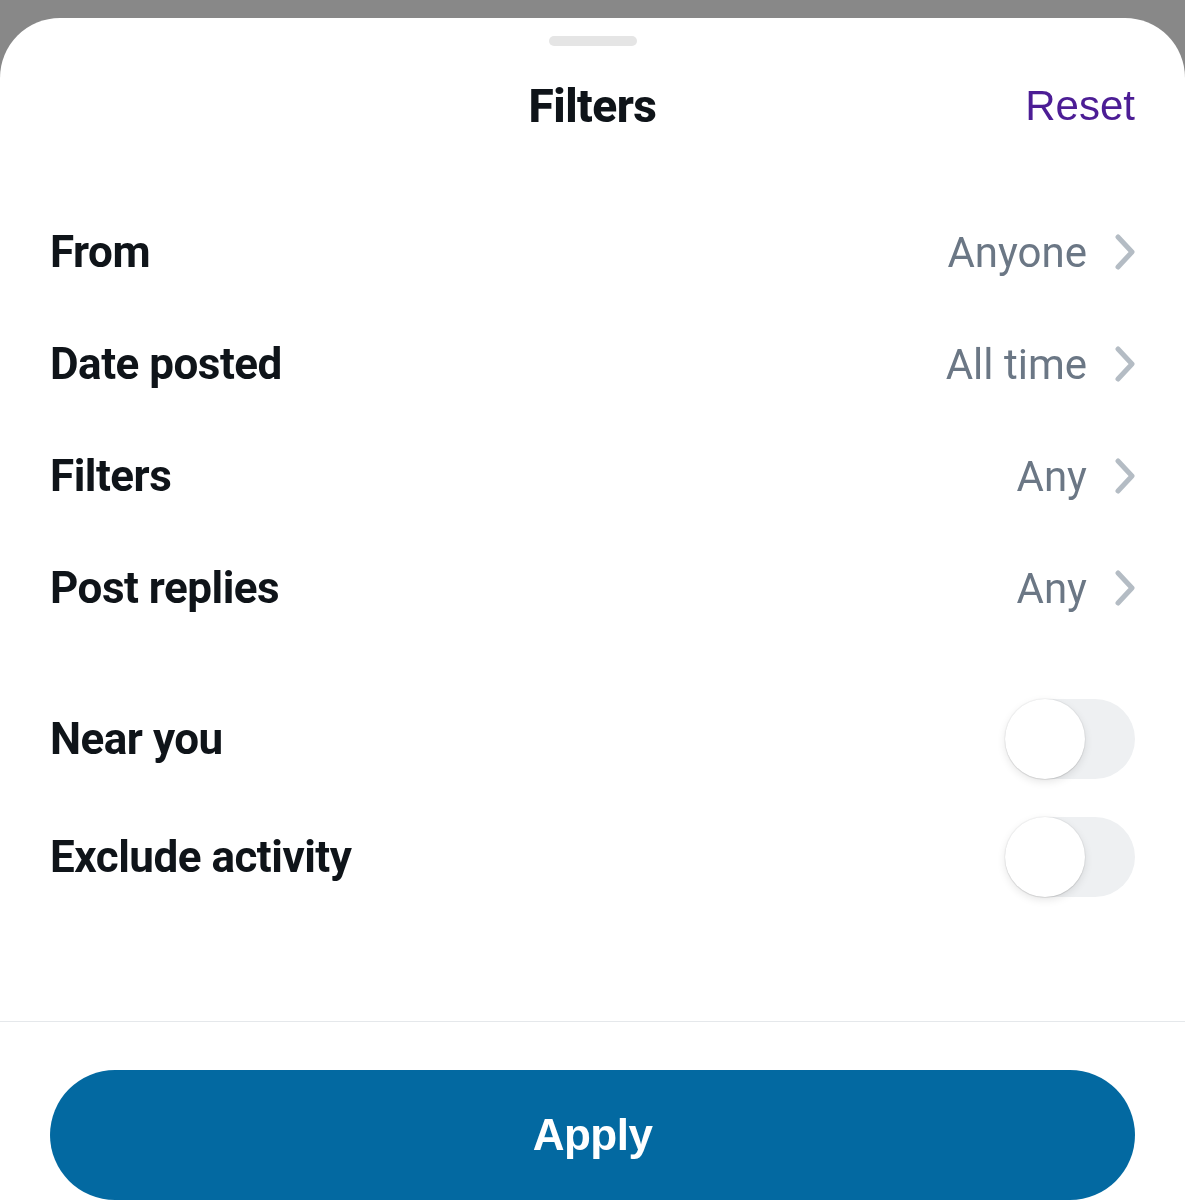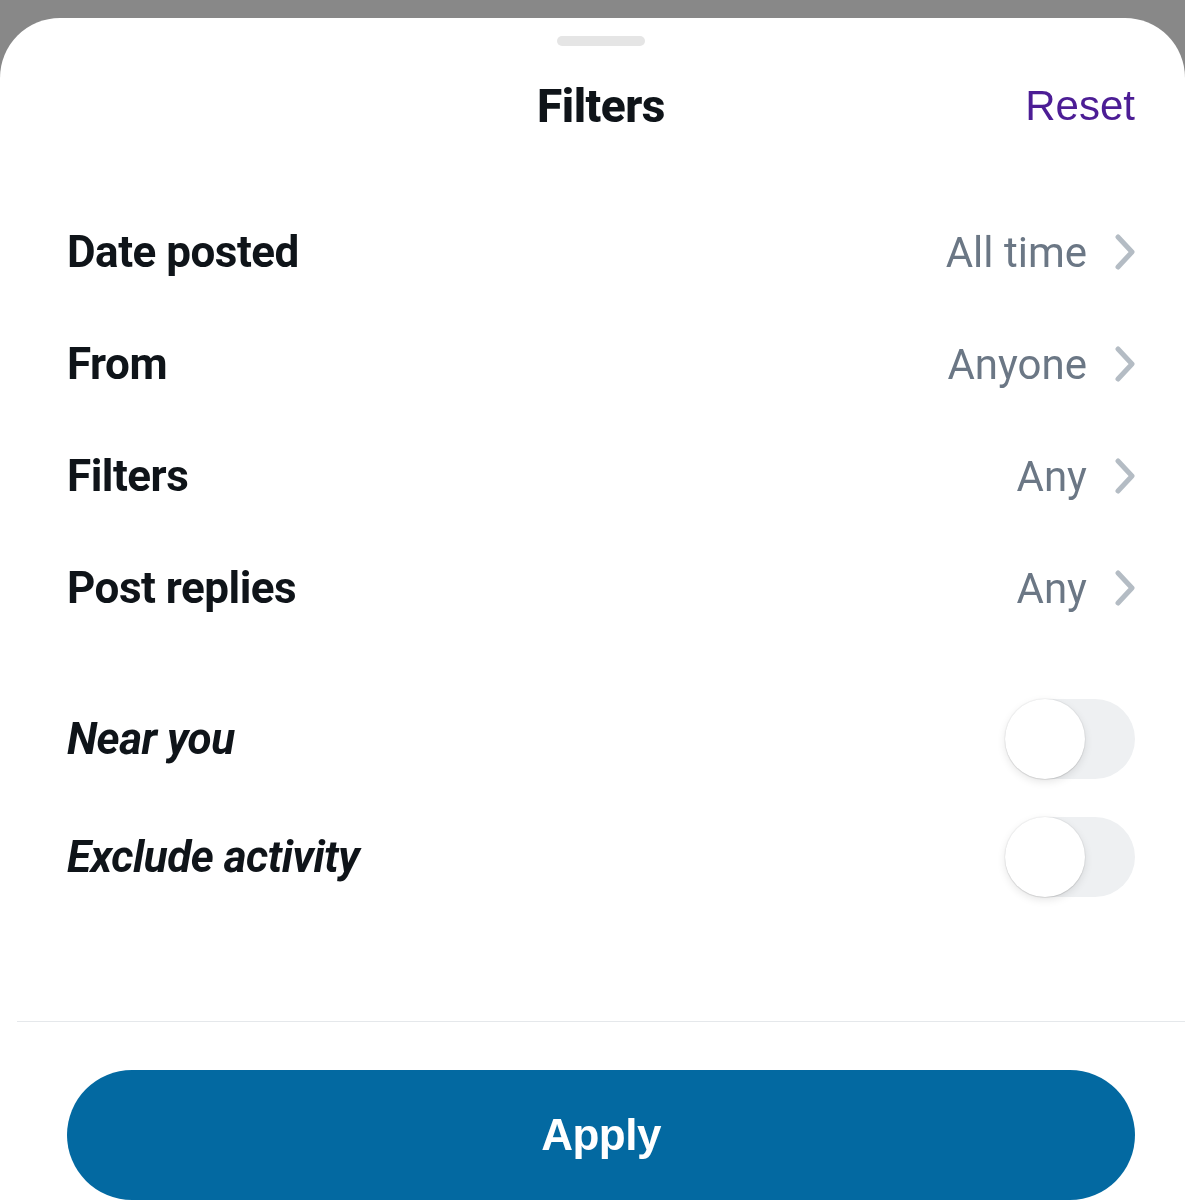--- a/index.html
+++ b/index.html
@@ -18,21 +18,20 @@
       position: absolute;
       top: 18px;
       left: 0;
       right: 0;
       bottom: 0;
       background: #fff;
       border-top-left-radius: 60px;
       border-top-right-radius: 60px;
       display: flex;
       flex-direction: column;
-      padding-left: 17px;
     }
     .grabber {
       width: 88px;
       height: 10px;
       background: #e5e5e5;
       border-radius: 5px;
       margin: 18px auto 0 auto;
     }
     .header {
       position: relative;
@@ -96,21 +95,20 @@
       height: 100%;
     }
     .gap {
       height: 36px;
     }
     .toggle-row {
       display: flex;
       align-items: center;
       justify-content: space-between;
       height: 118px;
-      font-style: italic;
     }
     .toggle {
       width: 130px;
       height: 80px;
       background: #eef0f2;
       border-radius: 40px;
       position: relative;
       cursor: pointer;
     }
     .toggle-knob {
@@ -147,35 +145,35 @@
   <div class="grabber"></div>
 
   <div class="header">
     <div class="header-title">Filters</div>
     <button class="reset-btn">Reset</button>
   </div>
 
   <div class="content">
 
     <div class="row">
+      <div class="row-label">From</div>
+      <div class="row-right">
+        <div class="row-value">Anyone</div>
+        <div class="chevron">
+          <svg viewBox="0 0 20 36" fill="none">
+              <path d="M3 3 L17 18 L3 33" stroke="#b4bcc4" stroke-width="5" stroke-linecap="round" stroke-linejoin="round"></path>
+            </svg>
+        </div>
+      </div>
+    </div>
+
+    <div class="row">
       <div class="row-label">Date posted</div>
       <div class="row-right">
         <div class="row-value">All time</div>
-        <div class="chevron">
-          <svg viewBox="0 0 20 36" fill="none">
-              <path d="M3 3 L17 18 L3 33" stroke="#b4bcc4" stroke-width="5" stroke-linecap="round" stroke-linejoin="round"></path>
-            </svg>
-        </div>
-      </div>
-    </div>
-
-    <div class="row">
-      <div class="row-label">From</div>
-      <div class="row-right">
-        <div class="row-value">Anyone</div>
         <div class="chevron">
           <svg viewBox="0 0 20 36" fill="none">
               <path d="M3 3 L17 18 L3 33" stroke="#b4bcc4" stroke-width="5" stroke-linecap="round" stroke-linejoin="round"></path>
             </svg>
         </div>
       </div>
     </div>
 
     <div class="row">
       <div class="row-label">Filters</div>

